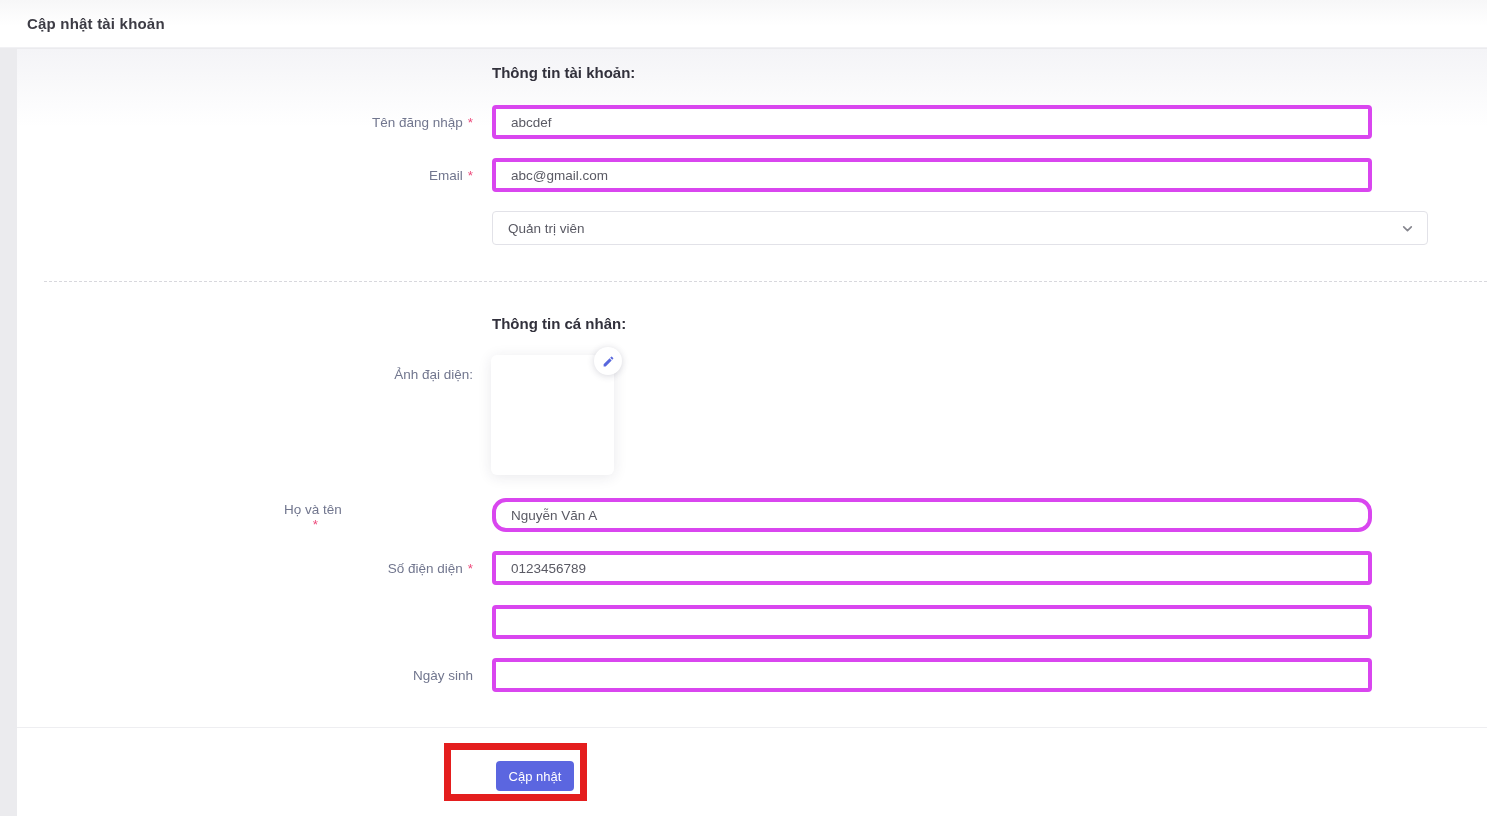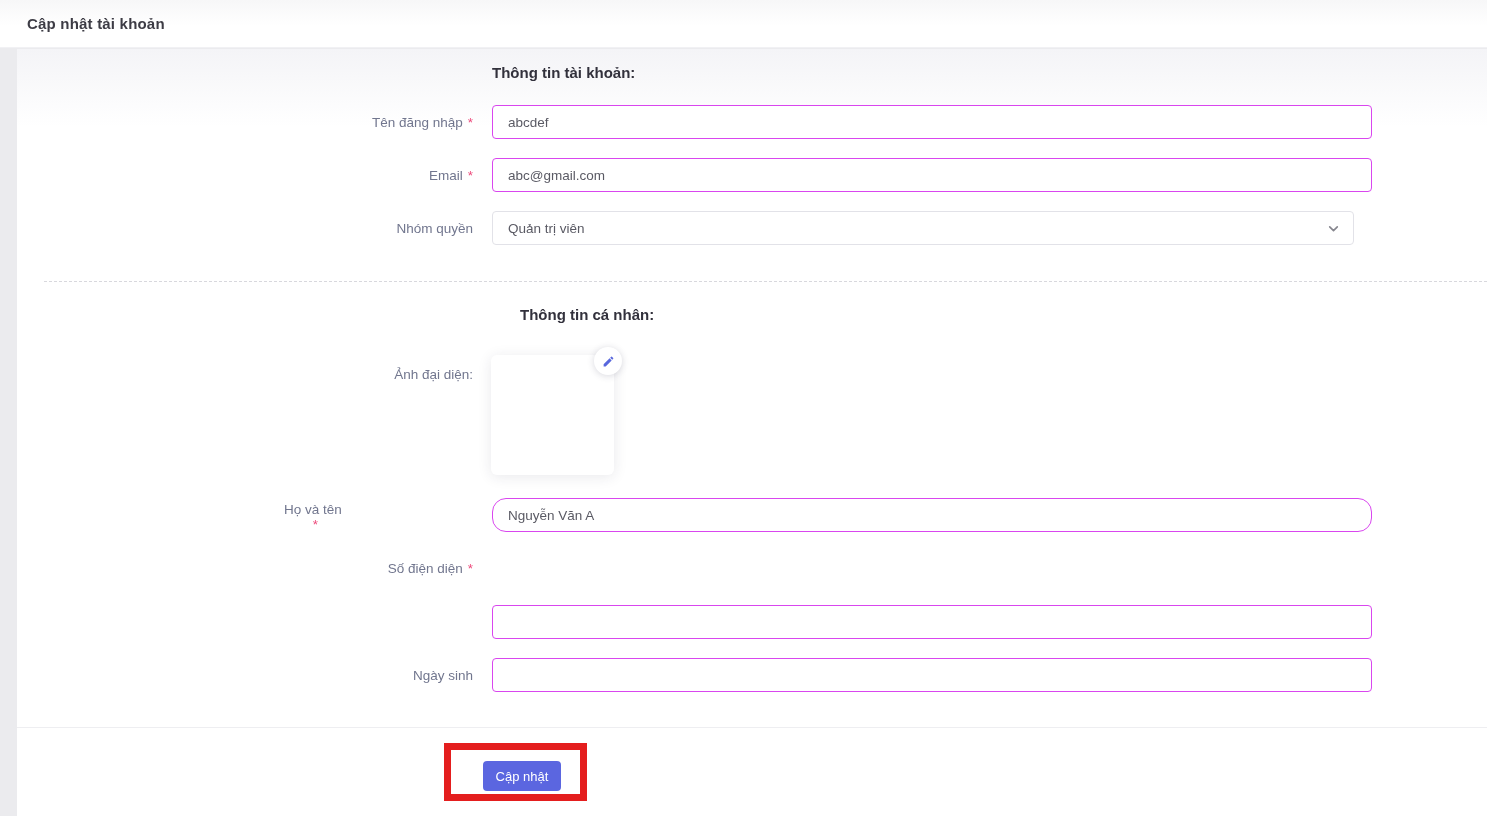--- a/index.html
+++ b/index.html
@@ -39,27 +39,27 @@
 
   .field-label {
     position:absolute; left:153px; width:320px; height:34px; z-index:2;
     display:flex; align-items:center; justify-content:flex-end;
     font-size:13.5px; color:#71768e;
   }
   .required { color:#ed4a7b; margin-left:5px; }
 
   .text-input {
     position:absolute; left:492px; width:880px; height:34px; z-index:2;
-    box-sizing:border-box; border:1px solid #d946ef; border-radius:4px;
+    box-sizing:border-box; border:4px solid #d946ef; border-radius:4px;
     padding:0 15px; font-size:13.5px; color:#5a5a64; background:#fff;
     outline:none; font-family:inherit;
   }
 
   .select-box {
-    position:absolute; left:492px; width:862px; height:34px; z-index:2;
+    position:absolute; left:492px; width:936px; height:34px; z-index:2;
     box-sizing:border-box; border:1px solid #e2e2e8; border-radius:4px;
     background:#fff; display:flex; align-items:center; justify-content:space-between;
     padding:0 13px 0 15px; font-size:13.5px; color:#5a5a64; cursor:pointer;
   }
   .select-box svg { flex:0 0 auto; }
 
   .divider-dashed {
     position:absolute; top:281px; left:44px; right:0; height:0; z-index:2;
     border-top:1px dashed #d8d8dd;
   }
@@ -80,21 +80,21 @@
     position:absolute; top:727px; left:17px; right:0; height:0; z-index:2;
     border-top:1px solid #eeeef1;
   }
 
   .annotation-box {
     position:absolute; left:444px; top:743px; width:143px; height:58px; z-index:4;
     box-sizing:border-box; border:7px solid #e41e1e; pointer-events:none;
   }
 
   .submit-btn {
-    position:absolute; left:483px; top:761px; width:78px; height:30px; z-index:5;
+    position:absolute; left:496px; top:761px; width:78px; height:30px; z-index:5;
     background:#5b66e0; color:#ffffff; border:none; border-radius:4px;
     font-size:13px; font-family:inherit; cursor:pointer;
     display:flex; align-items:center; justify-content:center;
   }
 </style>
 </head>
 <body>
 
 <div class="page">
 
@@ -112,33 +112,30 @@
       <span class="required">*</span>
   </div>
   <input class="text-input" style="top: 105px;" type="text" value="abcdef">
 
   <div class="field-label" style="top:158px;text-align:right;">
     <span>Email</span>
       <span class="required">*</span>
   </div>
   <input class="text-input" style="top: 158px;" type="text" value="abc@gmail.com">
 
-  <div class="field-label" style="top:211px;">
-    <span>Nhóm quyền</span>
-  </div>
   <div class="select-box" style="top:211px;">
     <span>Quản trị viên</span>
     <svg width="13" height="13" viewBox="0 0 24 24" fill="none" stroke="#86868e" stroke-width="3" stroke-linecap="round" stroke-linejoin="round">
         <path d="M5 9l7 7 7-7"></path>
       </svg>
   </div>
 
   <div class="divider-dashed"></div>
 
-  <div class="section-title" style="top:306px;margin-left:28px;">Thông tin cá nhân:</div>
+  <div class="section-title" style="top:315px;">Thông tin cá nhân:</div>
 
   <div class="field-label" style="top:357px;">
     <span>Ảnh đại diện:</span>
   </div>
   <div class="avatar-box"></div>
   <button class="avatar-edit">
     <svg width="13" height="13" viewBox="0 0 24 24" fill="#5867dd">
         <path d="M3 17.25V21h3.75L17.81 9.94l-3.75-3.75L3 17.25zM20.71 7.04c.39-.39.39-1.02 0-1.41l-2.34-2.34a.9959.9959 0 0 0-1.41 0l-1.83 1.83 3.75 3.75 1.83-1.83z"></path>
       </svg>
   </button>
@@ -146,20 +143,21 @@
   <div class="field-label" style="top:498px;flex-direction:column;">
     <span>Họ và tên</span>
       <span class="required">*</span>
   </div>
   <input class="text-input" style="top: 498px; border-radius: 14px;" type="text" value="Nguyễn Văn A">
 
   <div class="field-label" style="top:551px;">
     <span>Số điện diện</span>
       <span class="required">*</span>
   </div>
+  <input class="text-input" style="top: 551px;" type="text" value="0123456789">
 
   <input class="text-input" style="top: 605px;" type="text" value="">
 
   <div class="field-label" style="top:658px;">
     <span>Ngày sinh</span>
   </div>
   <input class="text-input" style="top: 658px;" type="text" value="">
 
   <div class="footer-divider"></div>
   <div class="annotation-box"></div>

